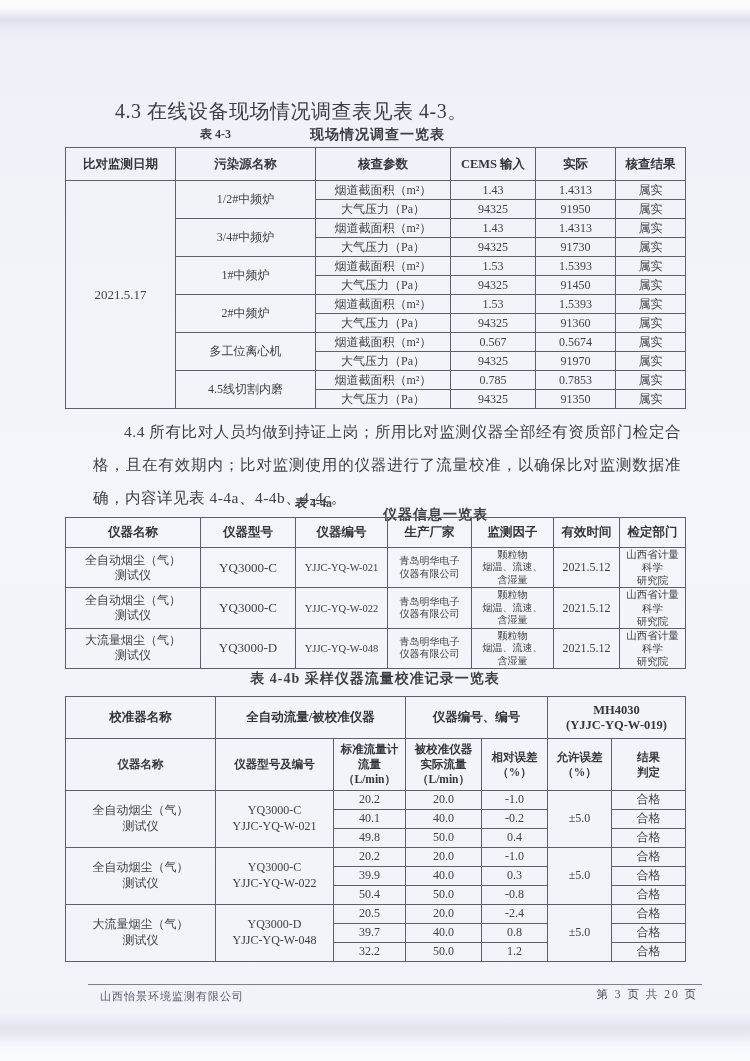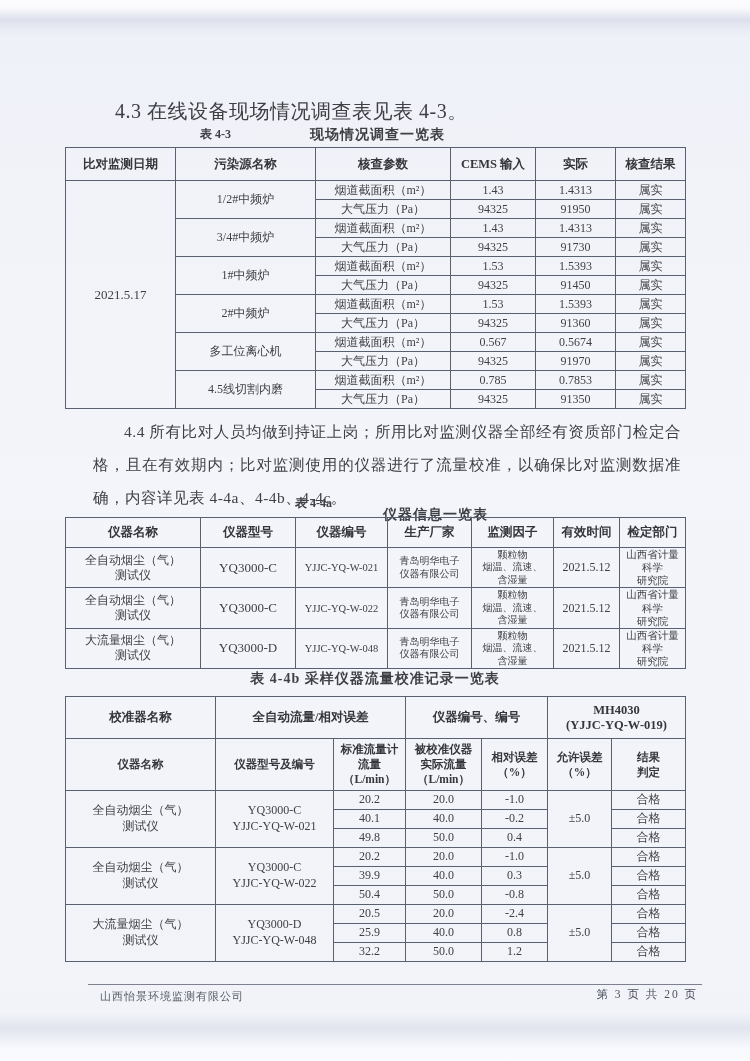--- a/index.html
+++ b/index.html
@@ -252,21 +252,21 @@
         <col class="c1">
         <col class="c2">
         <col class="c3">
         <col class="c4">
         <col class="c5">
         <col class="c6">
       </colgroup>
   <thead>
     <tr class="h1">
       <th>校准器名称</th>
-      <th colspan="2">全自动流量/相对误差</th>
+      <th colspan="2">全自动流量/被校准仪器</th>
       <th colspan="2">仪器编号、编号</th>
       <th colspan="2">MH4030
 (YJJC-YQ-W-019)</th>
     </tr>
     <tr class="h2">
       <th>仪器名称</th>
       <th>仪器型号及编号</th>
       <th>标准流量计
 流量
 （L/min）</th>
@@ -333,21 +333,21 @@
 测试仪</td>
       <td rowspan="3">YQ3000-D
 YJJC-YQ-W-048</td>
       <td>20.5</td>
       <td>20.0</td>
       <td>-2.4</td>
       <td rowspan="3">±5.0</td>
       <td>合格</td>
     </tr>
     <tr>
-      <td>25.9</td>
+      <td>39.7</td>
       <td>40.0</td>
       <td>0.8</td>
       <td>合格</td>
     </tr>
     <tr>
       <td>32.2</td>
       <td>50.0</td>
       <td>1.2</td>
       <td>合格</td>
     </tr>

